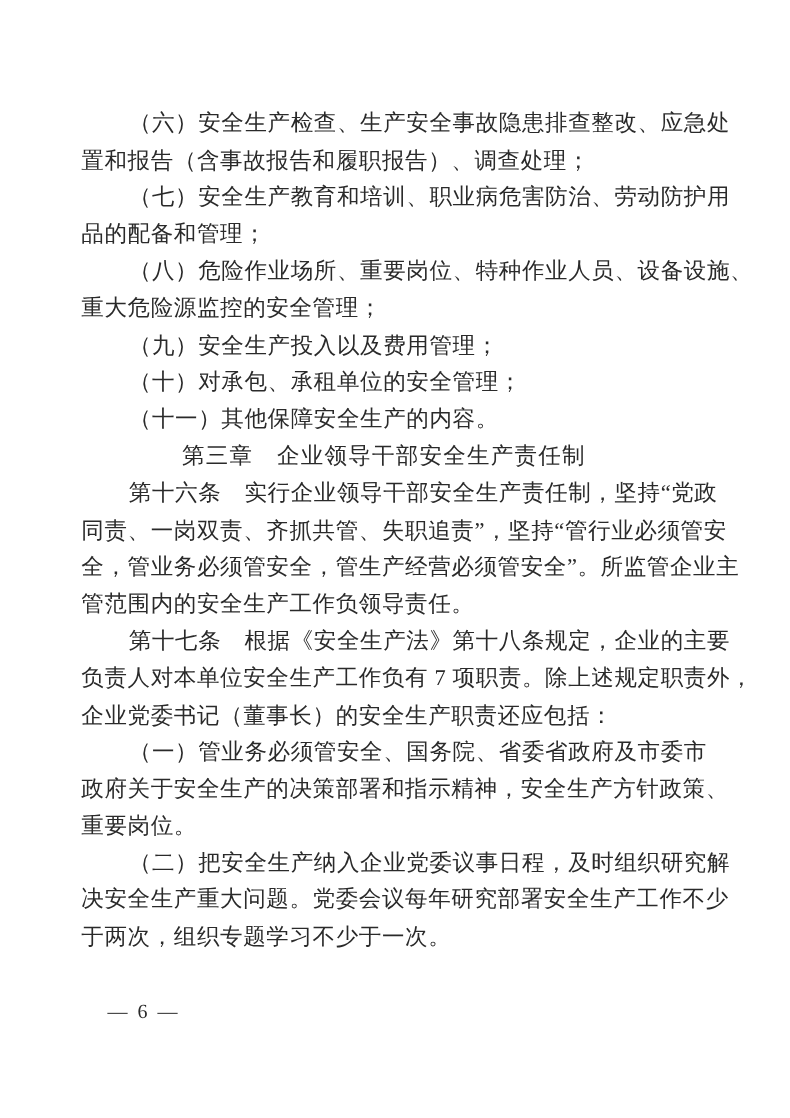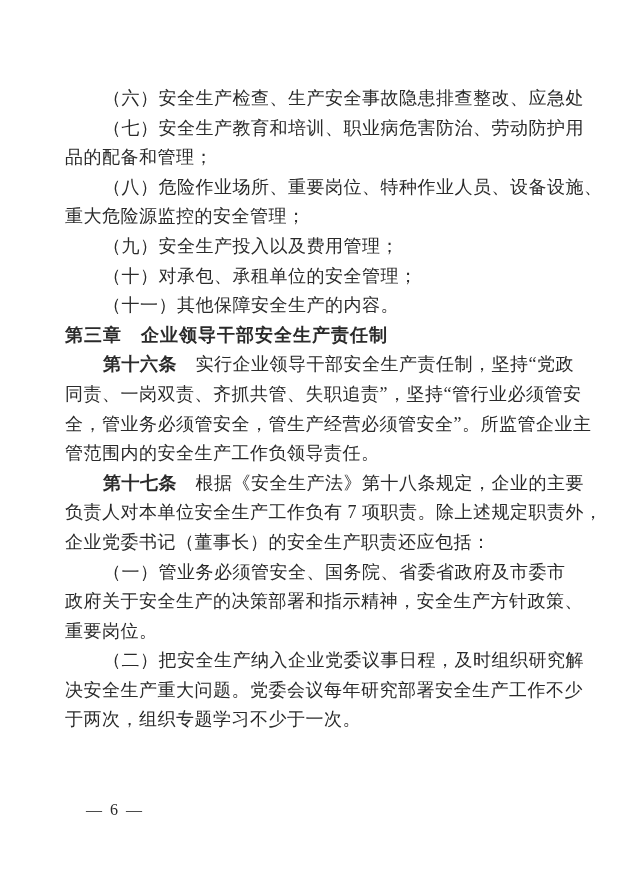--- a/index.html
+++ b/index.html
@@ -26,43 +26,45 @@
     height: 29.6px;
     line-height: 29.6px;
     font-size: 18px;
     letter-spacing: 0.5px;
     white-space: nowrap;
   }
   .ln.indent {
     padding-left: 38px;
   }
   .ln.heading {
-    font-weight: bold;
+    text-align: center;
+    font-weight: normal;
     padding-left: 0;
     letter-spacing: 1px;
   }
   .term {
-    font-weight: bold;
+    font-weight: normal;
   }
   .footer {
     position: absolute;
     left: 86px;
     top: 801px;
     font-size: 16px;
     letter-spacing: 2px;
     color: #2a2a2a;
   }
 </style>
 </head>
 <body>
 
 <div class="page">
   <div class="content">
 
     <div class="ln indent">（六）安全生产检查、生产安全事故隐患排查整改、应急处</div>
+    <div class="ln">置和报告（含事故报告和履职报告）、调查处理；</div>
     <div class="ln indent">（七）安全生产教育和培训、职业病危害防治、劳动防护用</div>
     <div class="ln">品的配备和管理；</div>
     <div class="ln indent">（八）危险作业场所、重要岗位、特种作业人员、设备设施、</div>
     <div class="ln">重大危险源监控的安全管理；</div>
     <div class="ln indent">（九）安全生产投入以及费用管理；</div>
     <div class="ln indent">（十）对承包、承租单位的安全管理；</div>
     <div class="ln indent">（十一）其他保障安全生产的内容。</div>
 
     <div class="ln heading">第三章　企业领导干部安全生产责任制</div>
 

